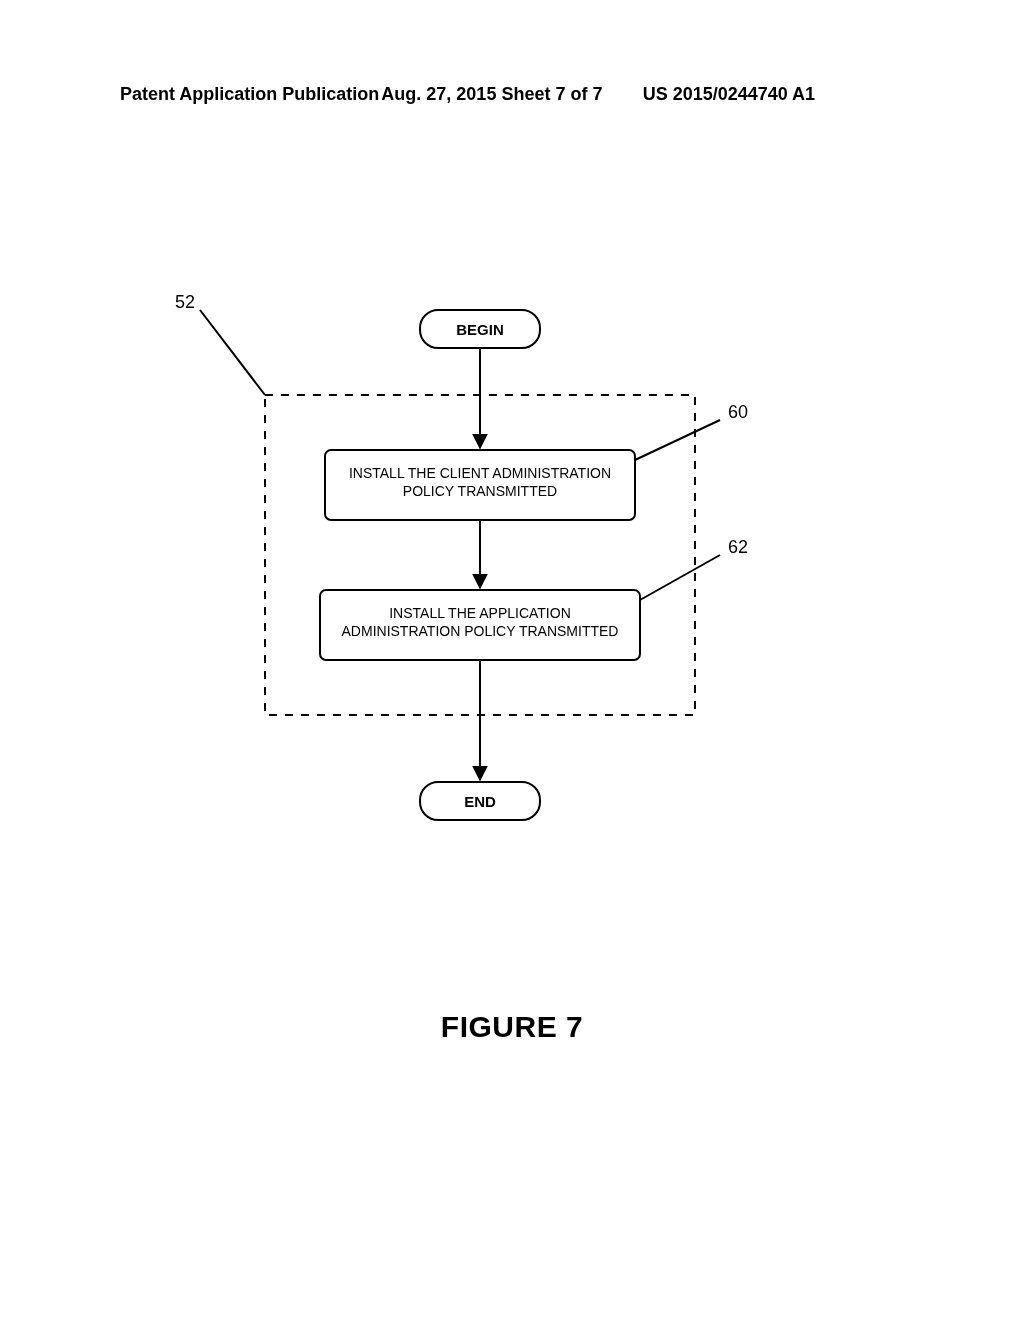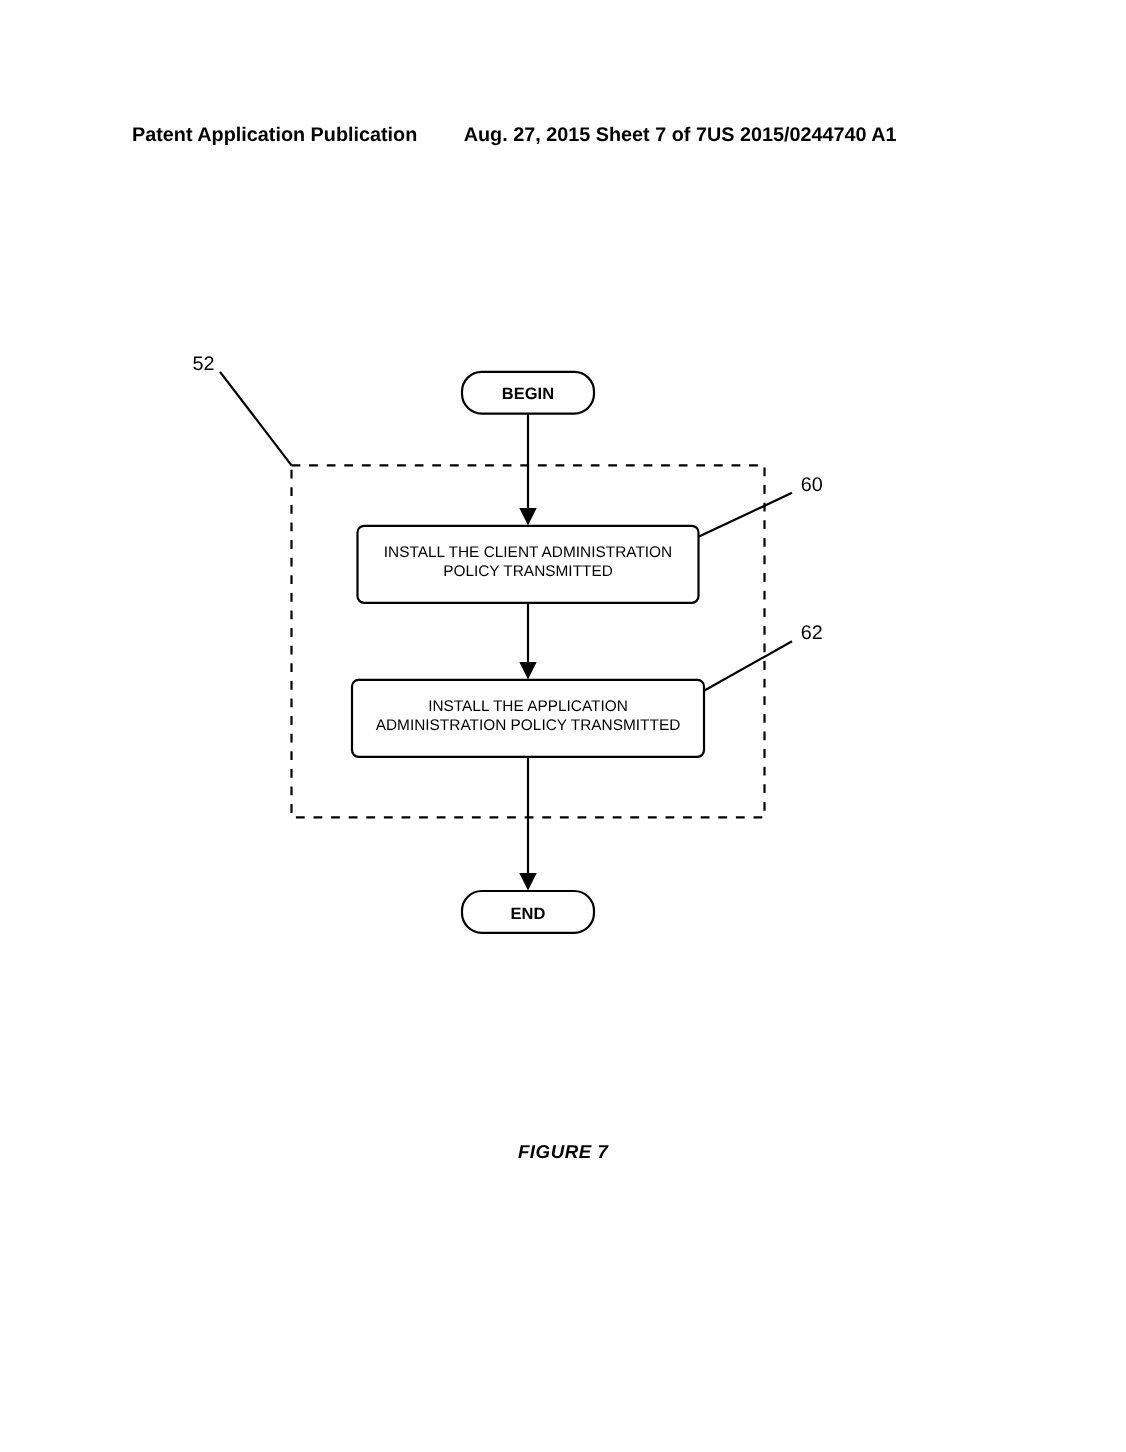--- a/index.html
+++ b/index.html
@@ -8,61 +8,59 @@
     width: 1024px;
     height: 1320px;
     background: #ffffff;
     font-family: Arial, Helvetica, sans-serif;
     color: #000;
   }
   .page {
     position: relative;
     width: 1024px;
     height: 1204px;
-    margin-top: 28px;
   }
   .header {
     position: absolute;
     top: 84px;
     left: 120px;
     right: 120px;
     display: flex;
     justify-content: space-between;
     font-size: 18px;
     font-weight: bold;
   }
   .header .left {
     flex: 1;
     text-align: left;
   }
   .header .center {
     flex: 1;
-    text-align: right;
+    text-align: left;
   }
   .header .right {
     flex: 1;
     text-align: left;
   }
   .svgwrap {
     position: absolute;
     top: 260px;
     left: 0;
     width: 1024px;
     height: 800px;
   }
   .figcaption {
     position: absolute;
     top: 1010px;
     left: 0;
     width: 1024px;
     text-align: center;
-    font-size: 17px;
+    font-size: 30px;
     font-weight: 600;
     letter-spacing: 0.5px;
-    font-style: italic;
   }
   svg text {
     font-family: Arial, Helvetica, sans-serif;
     fill: #000;
   }
 </style>
 </head>
 <body>
 
 <div class="page">

